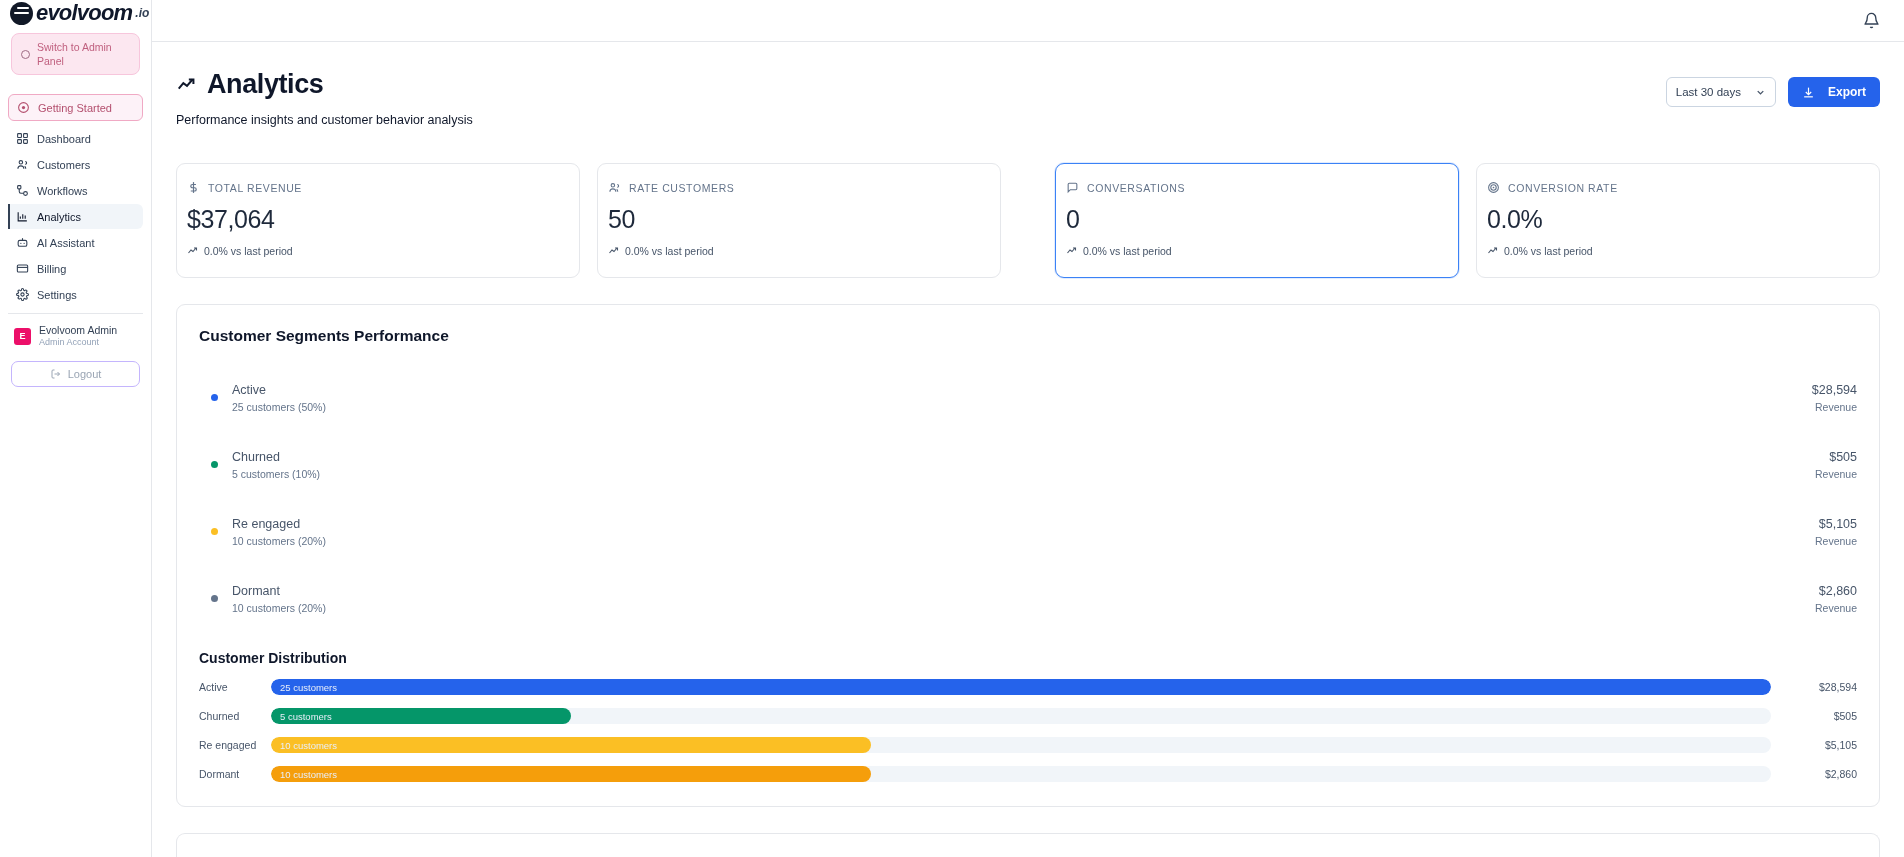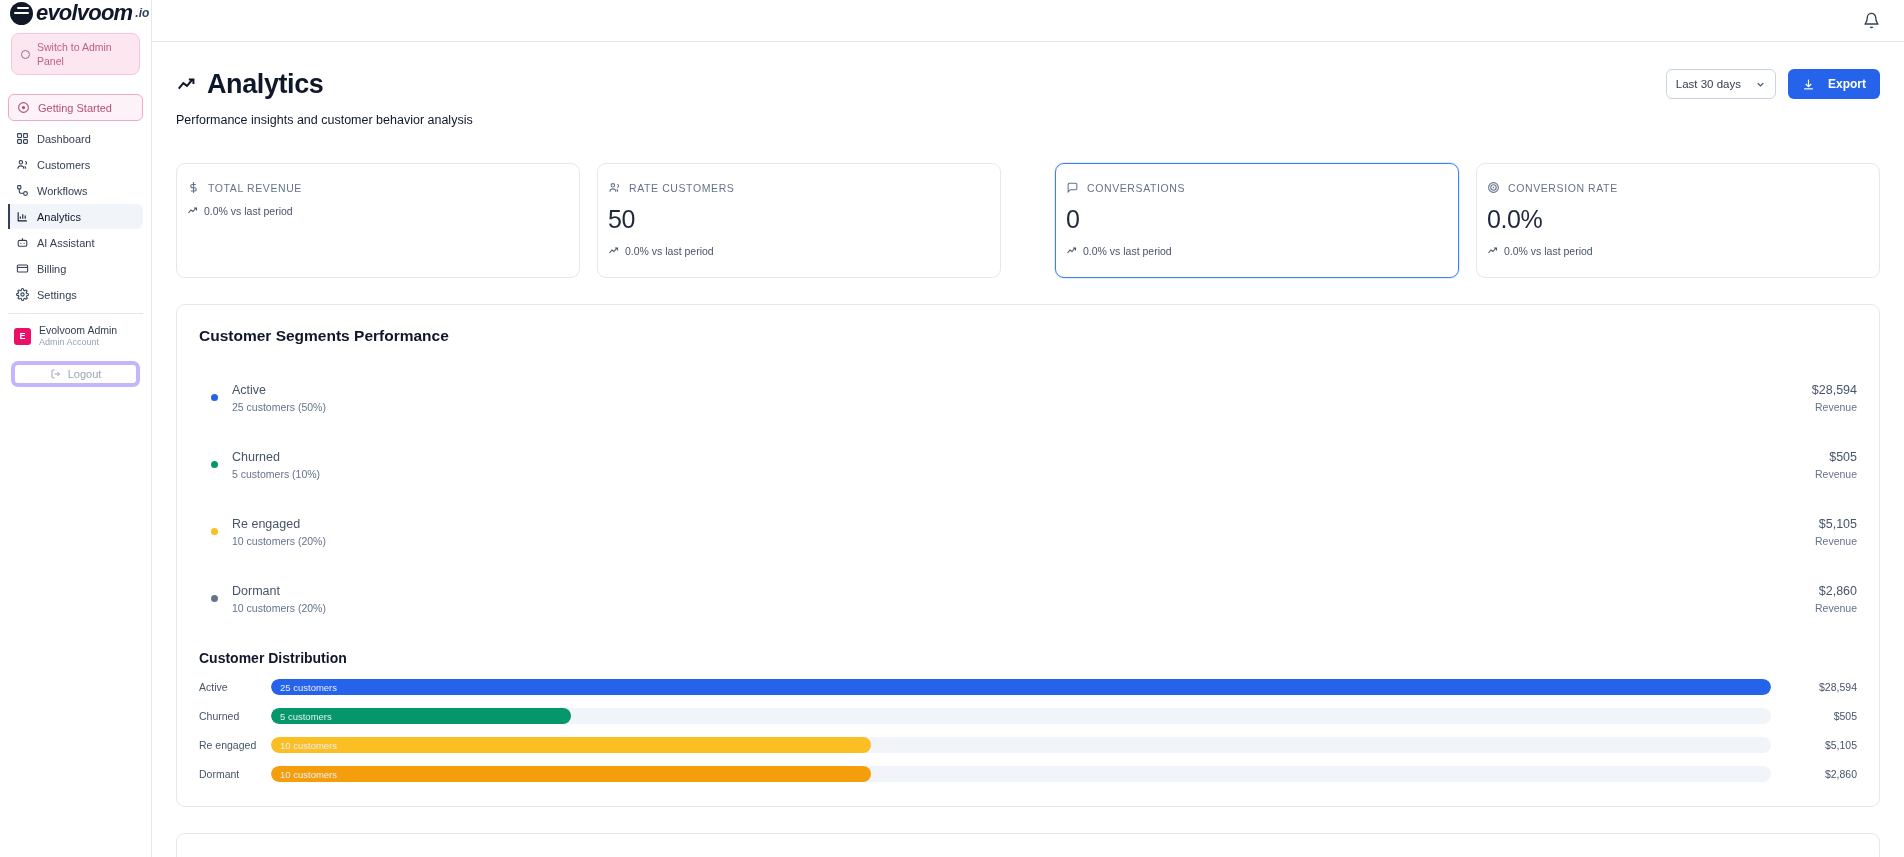--- a/index.html
+++ b/index.html
@@ -84,41 +84,41 @@
   .avatar {
     width: 17px; height: 17px; flex: 0 0 17px;
     background: #ec0f69; color: #fff; border-radius: 3px;
     font-size: 9px; font-weight: 700;
     display: flex; align-items: center; justify-content: center;
   }
   .profile-name { font-size: 10.5px; color: #334155; line-height: 1.25; }
   .profile-role { font-size: 9px; color: #94a3b8; line-height: 1.25; }
   .logout {
     margin: 13px 11px 0 11px; height: 26px;
-    border: 4px solid #c4b5fd; border-radius: 7px;
+    border: 1px solid #c4b5fd; border-radius: 7px;
     display: flex; align-items: center; justify-content: center; gap: 6px;
     font-size: 11px; color: #9aa5b4; cursor: pointer; background: #fff;
   }
 
   
   .main { flex: 1; height: 857px; overflow: hidden; background: #fff; display:flex; flex-direction:column;}
   .topbar {
     height: 42px; border-bottom: 1px solid #e5e7eb;
     display: flex; align-items: center; justify-content: flex-end;
     padding-right: 24px; flex: 0 0 42px; background:#fff;
   }
   .bell { width: 17px; height: 17px; cursor: pointer; }
 
   .content { padding: 27px 24px 0 24px; }
 
   .page-head { display: flex; align-items: flex-start; justify-content: space-between; }
   .page-title-row { display: flex; align-items: center; gap: 9px; }
   .page-title { font-size: 27px; font-weight: 700; color: #0f172a; letter-spacing: -0.4px; }
   .page-sub { font-size: 12.5px; color: #0f172a; margin-top: 13px; }
-  .head-actions { display: flex; align-items: flex-end; gap: 12px; margin-top: 0; }
+  .head-actions { display: flex; align-items: flex-end; gap: 12px; margin-top: 8px; }
   .select {
     height: 30px; min-width: 104px; border: 1px solid #cbd5e1; border-radius: 6px;
     background: #fff; font-size: 11.5px; color: #334155;
     display: flex; align-items: center; justify-content: space-between;
     padding: 0 9px; gap: 14px; cursor: pointer;
   }
   .btn-export {
     height: 30px; background: #2563eb; color: #fff; border-radius: 6px;
     font-size: 12px; font-weight: 600; display: flex; align-items: center;
     gap: 13px; padding: 0 14px; cursor: pointer; border: none;
@@ -331,20 +331,21 @@
       <div class="kpis">
 
         <div class="kpi">
           <div class="kpi-label">
             <svg width="13" height="13" viewBox="0 0 24 24" fill="none" stroke="#64748b" stroke-width="2.2">
                 <path d="M12 2v20"></path>
                 <path d="M16.5 6.5H10a3 3 0 0 0 0 6h4a3 3 0 0 1 0 6H7"></path>
               </svg>
             <span>TOTAL REVENUE</span>
           </div>
+          <div class="kpi-value">$37,064</div>
           <div class="kpi-delta">
             <svg width="12" height="12" viewBox="0 0 24 24" fill="none" stroke="#475569" stroke-width="2.2">
                 <path d="M3 16l5-6 4 3 6-7"></path>
                 <path d="M14 6h5v5"></path>
               </svg>
             <span>0.0% vs last period</span>
           </div>
         </div>
 
         <div class="kpi">

